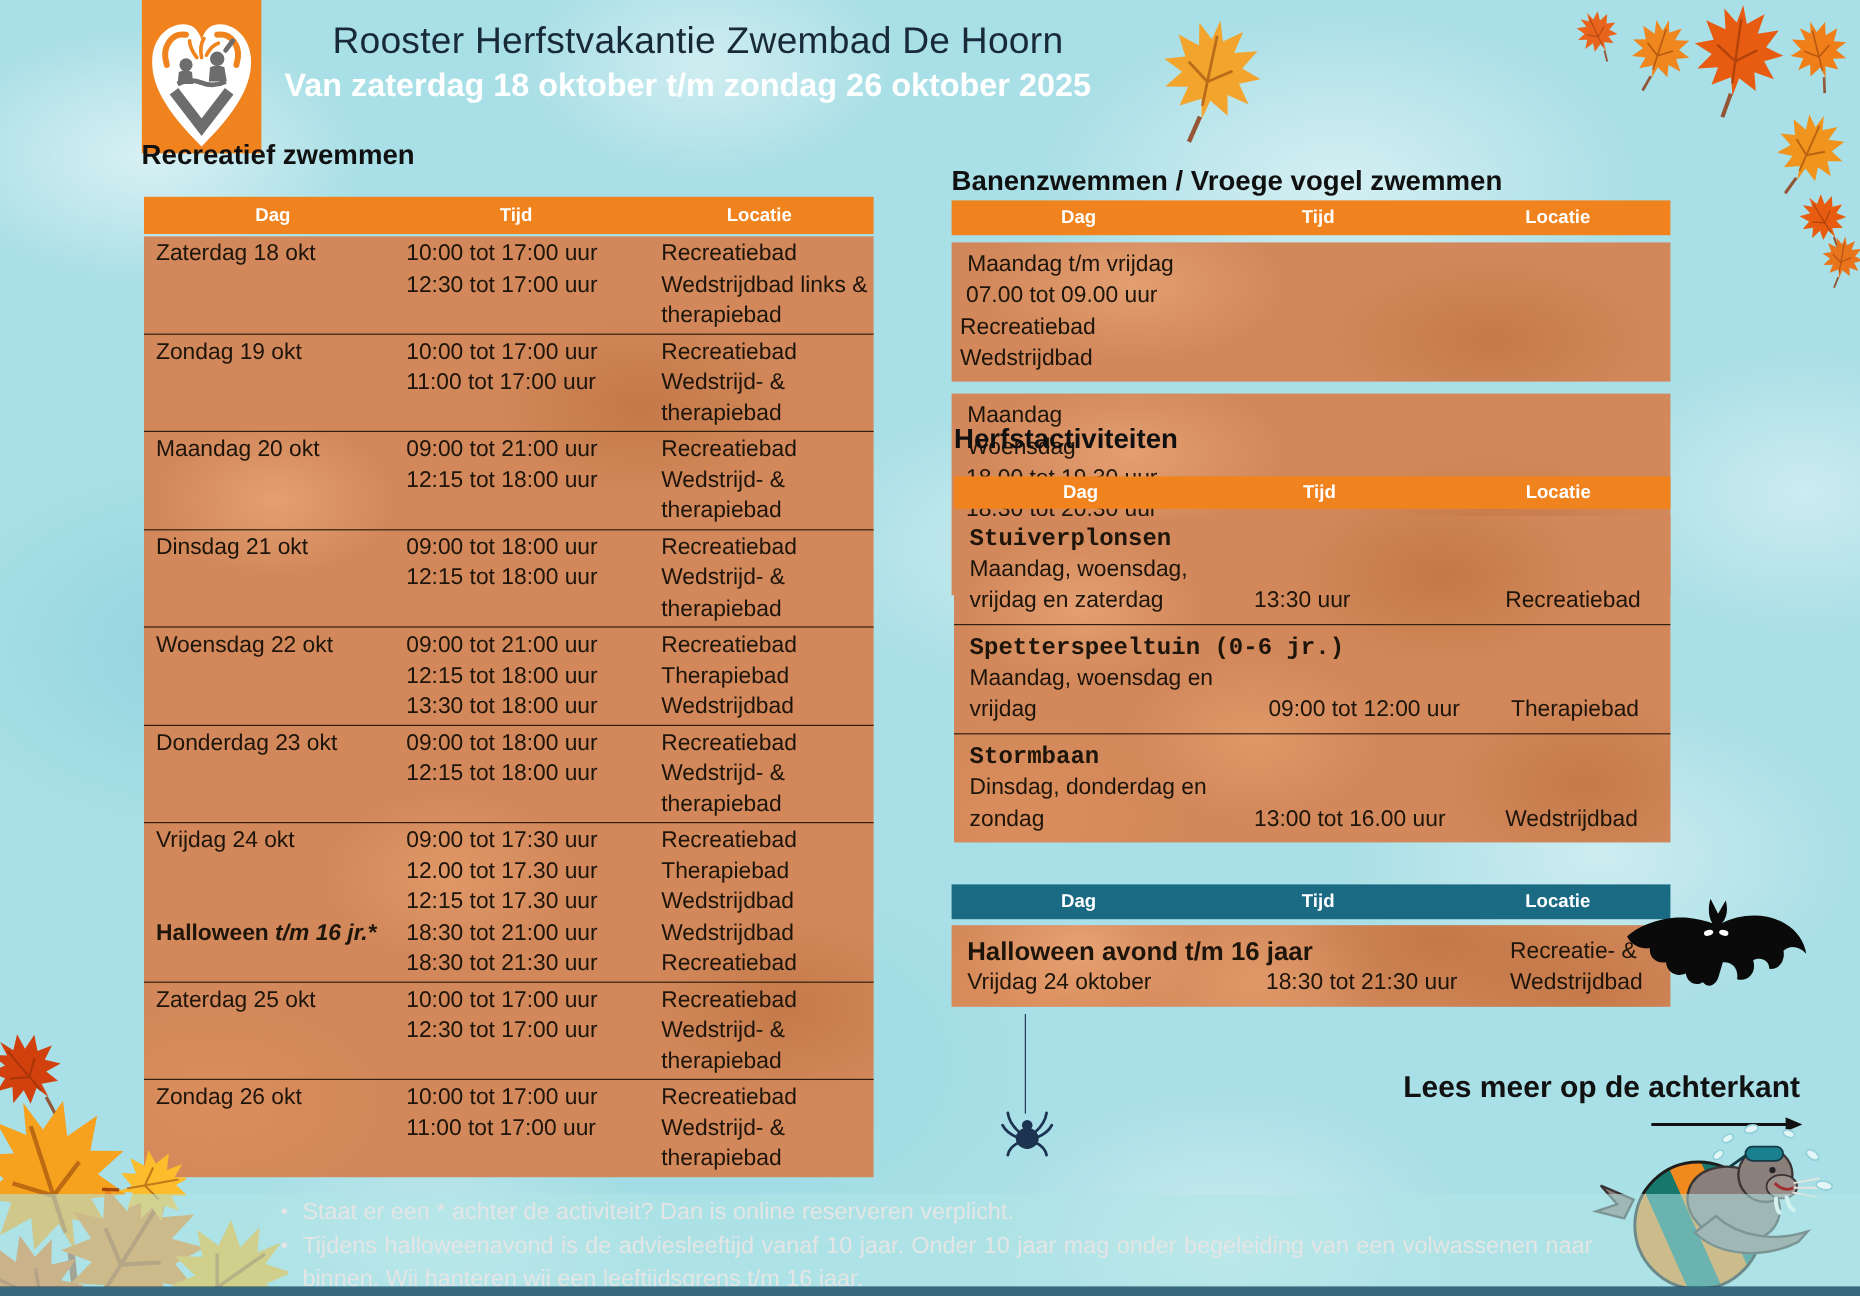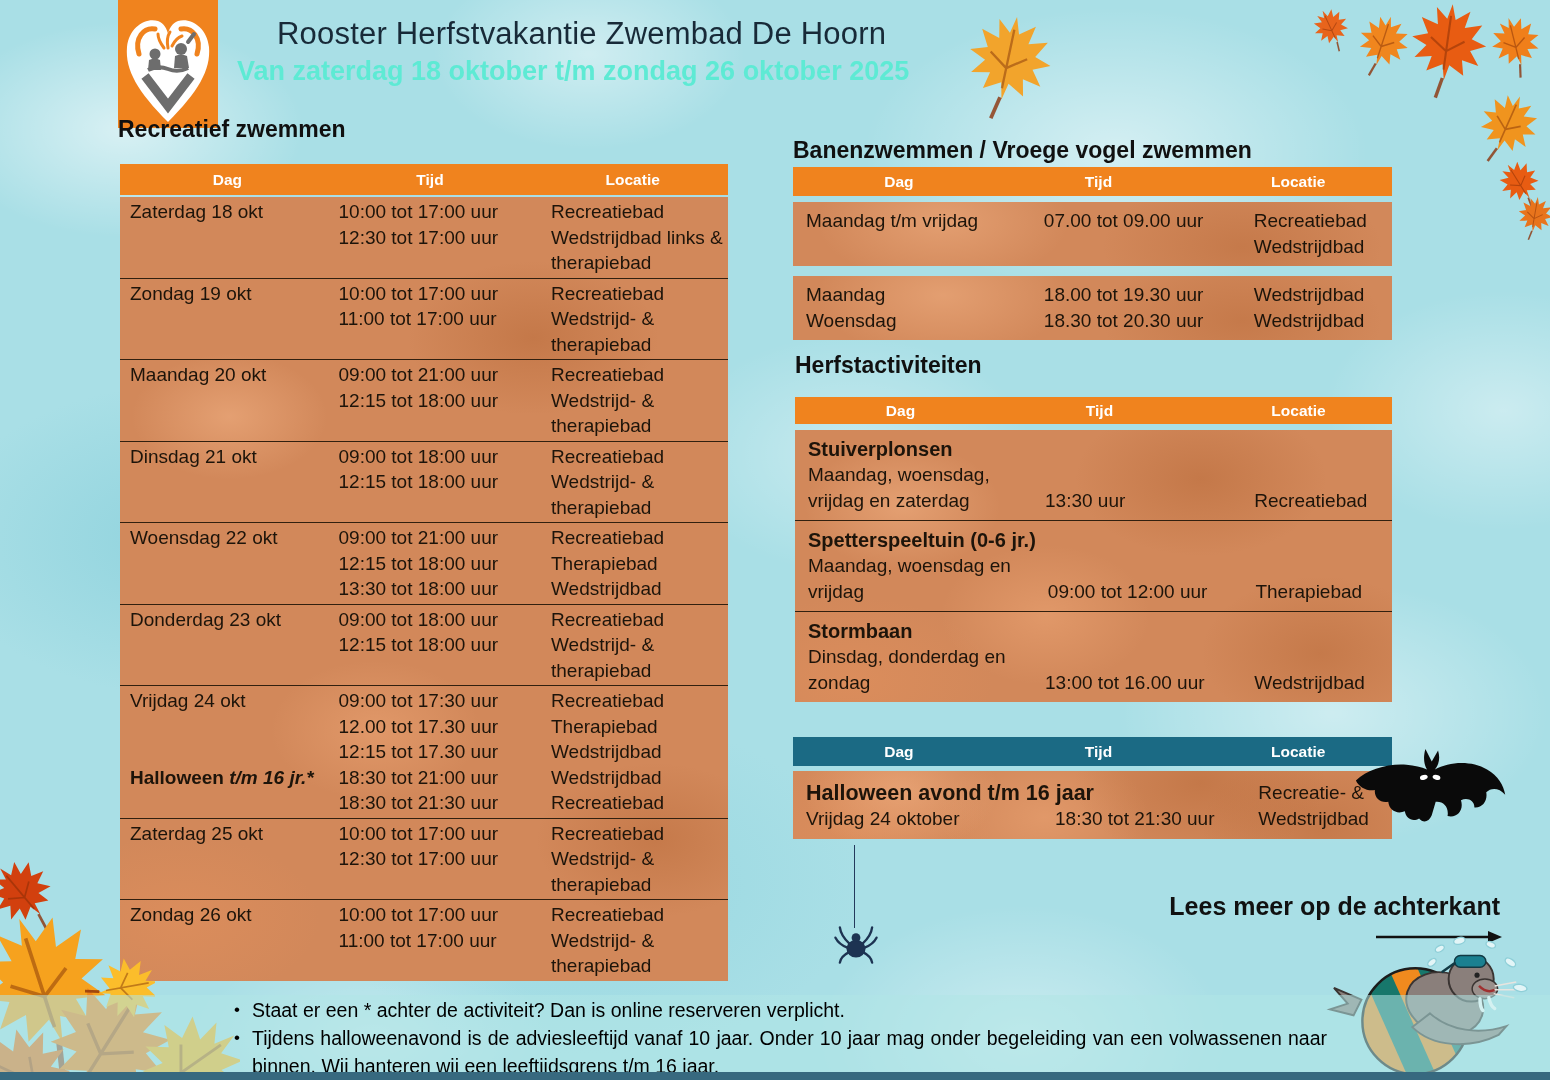--- a/index.html
+++ b/index.html
@@ -14,21 +14,21 @@
       radial-gradient(ellipse 300px 200px at 97% 38%, rgba(255,255,255,.4), rgba(255,255,255,0) 60%),
       radial-gradient(ellipse 380px 240px at 12% 50%, rgba(134,206,218,.7), rgba(134,206,218,0) 65%),
       radial-gradient(ellipse 300px 200px at 55% 42%, rgba(255,255,255,.35), rgba(255,255,255,0) 60%),
       radial-gradient(ellipse 360px 220px at 86% 66%, rgba(255,255,255,.42), rgba(255,255,255,0) 60%),
       radial-gradient(ellipse 420px 260px at 38% 82%, rgba(142,211,222,.6), rgba(142,211,222,0) 65%),
       radial-gradient(ellipse 340px 220px at 66% 96%, rgba(255,255,255,.38), rgba(255,255,255,0) 60%),
       radial-gradient(ellipse 300px 160px at 24% 96%, rgba(255,255,255,.3), rgba(255,255,255,0) 60%);}
   
   .logo{position:absolute;left:118px;top:0;width:100px;height:128px;}
   .title{position:absolute;left:237px;top:16px;font-size:31px;font-weight:normal;color:#182a38;letter-spacing:.2px;margin-left:40px;}
-  .subtitle{position:absolute;left:237px;top:56px;font-size:27px;font-weight:bold;color:#5eead4;}
+  .subtitle{position:absolute;left:237px;top:56px;font-size:27px;font-weight:bold;color:#ffffff;}
   
   .sec-title{position:absolute;font-size:23px;font-weight:bold;color:#101010;}
   
   .thead{position:absolute;display:flex;align-items:center;color:#fff;font-size:15.5px;font-weight:bold;}
   .thead.orange{background:#f0831e;}
   .thead.teal{background:#1b6a84;}
   .thead .hcell{flex:1;text-align:center;padding-left:12px;}
   .panel{background-color:#d2885a;
     background-image:
       radial-gradient(ellipse 140px 90px at 18% 28%, rgba(255,195,150,.4), rgba(255,195,150,0) 70%),
@@ -45,38 +45,38 @@
   .tline .i{font-style:italic;}
   
   .t-left .tcell.dag{width:210px;padding-left:10px;}
   .t-left .tcell.tijd{width:212px;padding-left:2px;}
   .t-left .tcell.locatie{width:180px;padding-left:4px;}
   
   .t-right .tcell.dag{width:237px;padding-left:13px;}
   .t-right .tcell.tijd{width:213px;padding-left:12px;}
   .t-right .tcell.locatie{width:145px;padding-left:7px;}
   .t-right .tline{--lh:26px;}
-  .blocks .trow{padding:6px 0;margin-bottom:10px;}
+  .blocks .trow{padding:6px 0;margin-bottom:10px;flex-direction:column;}
   .blocks .trow{background:inherit;}
   .blocks{background:none !important;}
   .blocks .trow{background-color:#d2885a;
     background-image:radial-gradient(ellipse 180px 90px at 25% 30%, rgba(255,195,150,.38), rgba(255,195,150,0) 70%),
       radial-gradient(ellipse 200px 100px at 75% 70%, rgba(168,88,38,.3), rgba(168,88,38,0) 70%);}
   .herfst-body .trow{padding:6px 0;}
-  .herfst-body .b{font-size:20px;}
+  .herfst-body .b{font-size:20px;font-family:Liberation Mono, monospace;}
   .hallo-body .trow{padding:9px 0 7px 0;}
   .hallo-body .b{font-size:21.5px;text-align:center;}
   
   .readmore{position:absolute;left:1150px;top:892px;width:350px;text-align:right;
     font-size:25px;font-weight:bold;color:#111;}
   .arrow{position:absolute;left:1376px;top:931px;width:126px;height:12px;}
   
   .footband{position:absolute;left:0;top:995px;width:1550px;height:77px;background:rgba(176,229,230,.55);}
   .footnotes{position:absolute;left:232px;top:996px;width:1095px;margin:0;padding:0;list-style:none;
-    font-size:19.5px;color:#000000;line-height:28px;}
+    font-size:19.5px;color:#e5e5e5;line-height:28px;}
   .footnotes li{position:relative;padding-left:20px;}
   .footnotes li::before{content:"\2022";position:absolute;left:2px;top:0;font-size:17px;}
   .footnotes li:nth-child(2){text-align:justify;}
   .bottomstrip{position:absolute;left:0;top:1072px;width:1550px;height:8px;background:#37697f;}
   
   .dec{position:absolute;}
   .thread{position:absolute;left:854px;top:845px;height:83px;width:0;border-left:1.5px solid #24395c;}
 </style>
 </head>
 <body>

